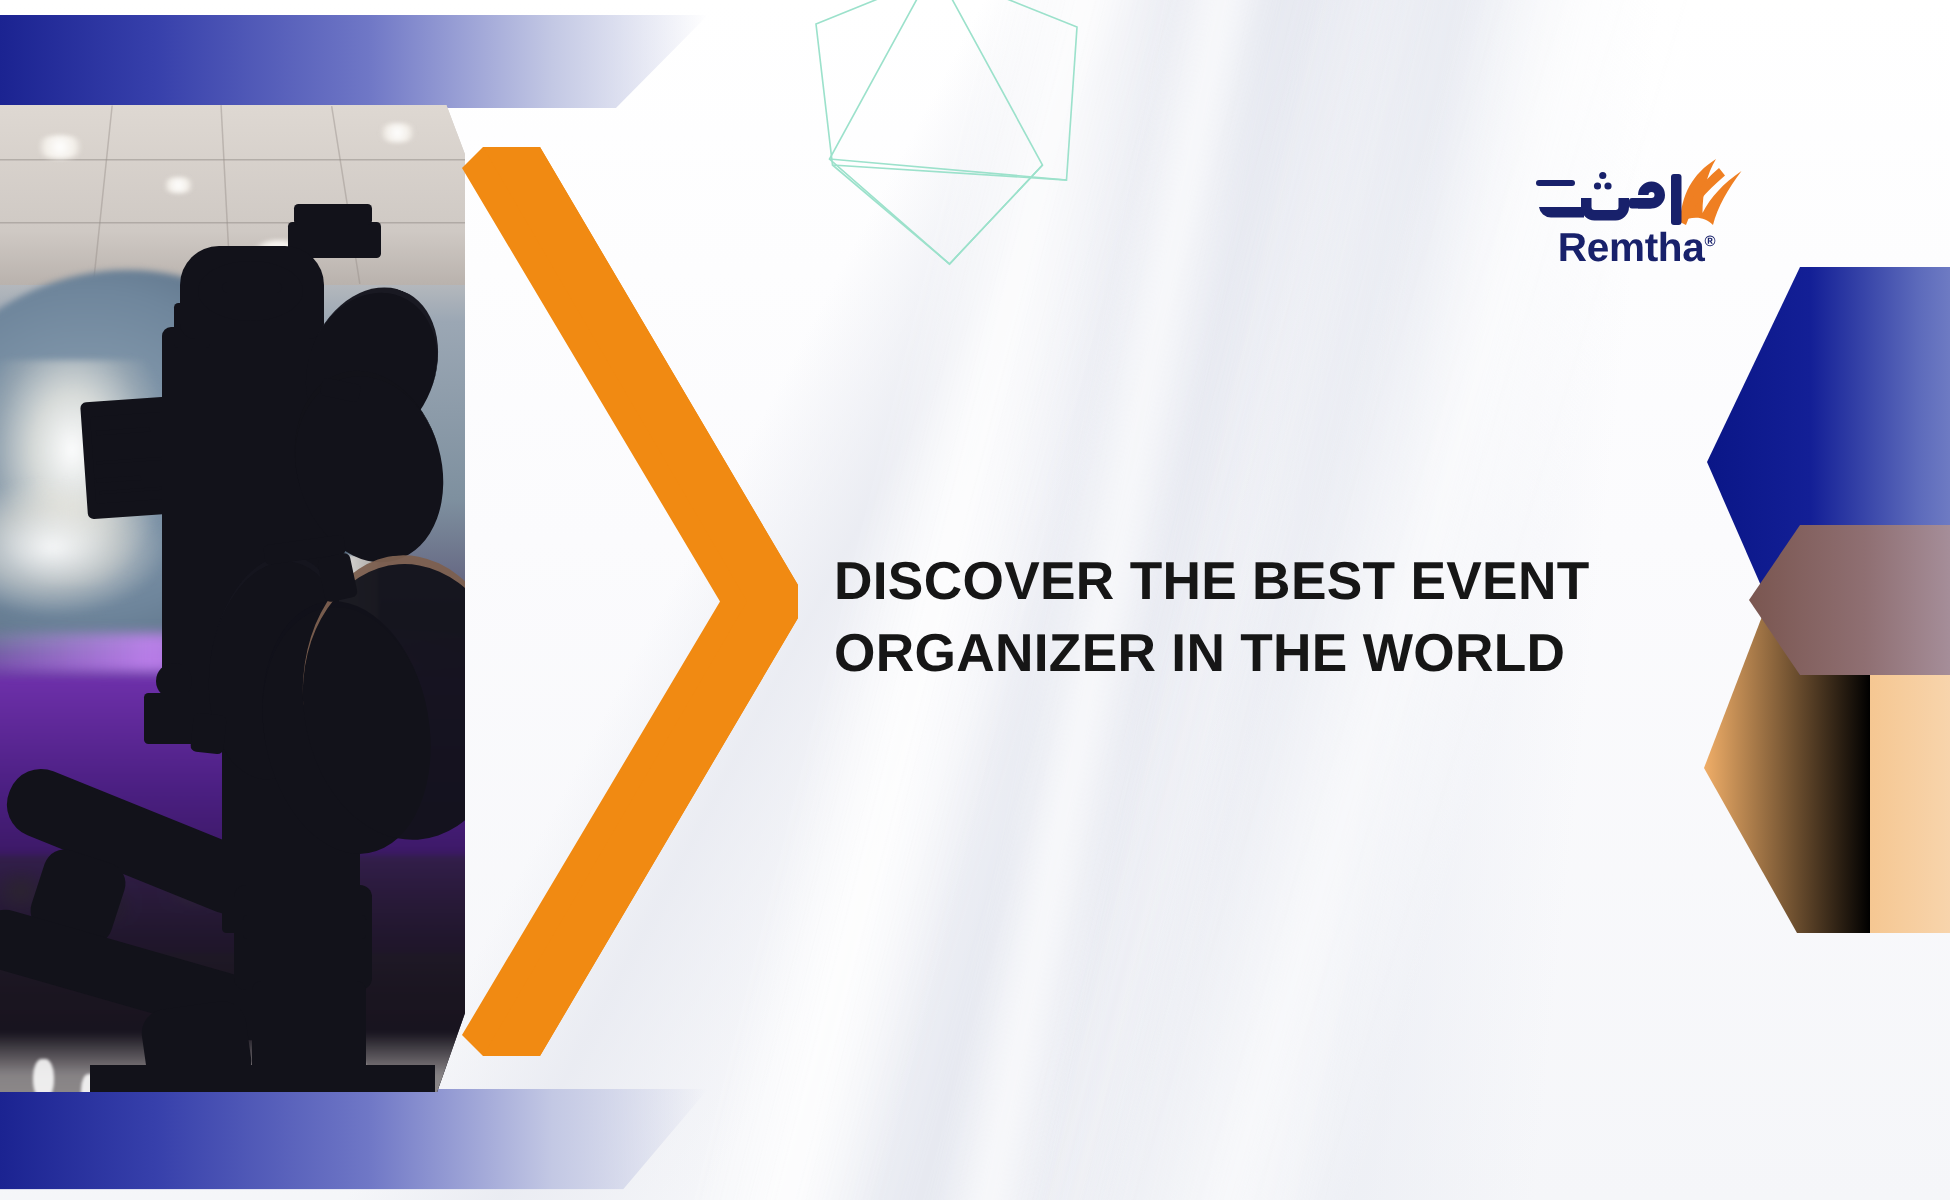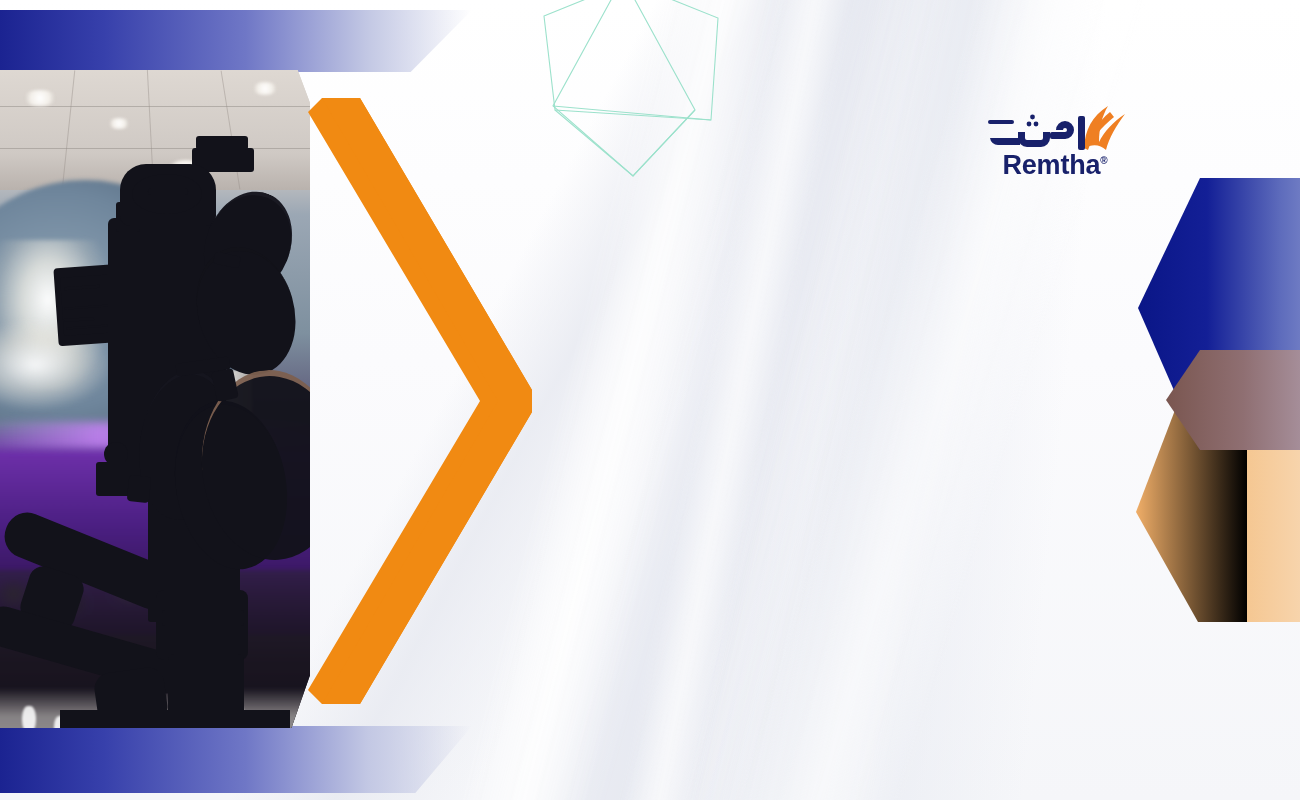--- a/index.html
+++ b/index.html
@@ -283,21 +283,21 @@
   }
 
   
   .wire{ position:absolute; left:515px; top:-6px; width:230px; height:200px; }
 
   
   .hexes{ position:absolute; right:0; top:160px; width:180px; height:480px; }
 
   
   .logo{
-    position:absolute; left:980px; top:100px; width:150px; height:92px;
+    position:absolute; left:1016px; top:100px; width:150px; height:92px;
     text-align:center;
   }
   .logo-ar{ position:relative; width:150px; height:56px; }
   .logo-word{
     position:absolute; left:0; top:52px; width:150px;
     font-size:27px; font-weight:700; letter-spacing:-.2px;
     color:#18216b; line-height:1;
   }
   .logo-word .reg{ font-size:10px; vertical-align:super; }
 
@@ -454,14 +454,18 @@
 
         <path d="M10 38 h30 v7 h-22 a8 8 0 0 1-8-7 z"></path>
         <rect x="8" y="20" width="26" height="4" rx="2"></rect>
       </g>
     </svg>
     <div class="logo-word">
       <span>Remtha</span><span class="reg">®</span>
     </div>
   </div>
 
+  <h1 class="headline">
+    <span class="ln">DISCOVER THE BEST EVENT</span>
+    <span class="ln">ORGANIZER IN THE WORLD</span>
+  </h1>
 
 </div>
 
 </body></html>

